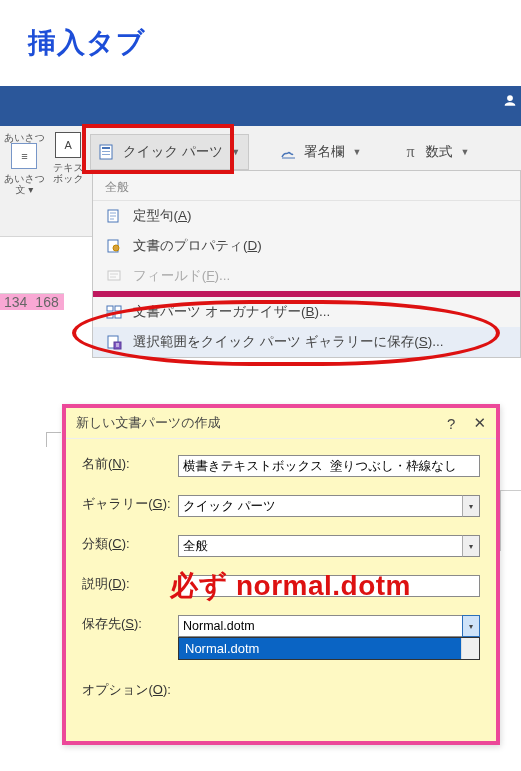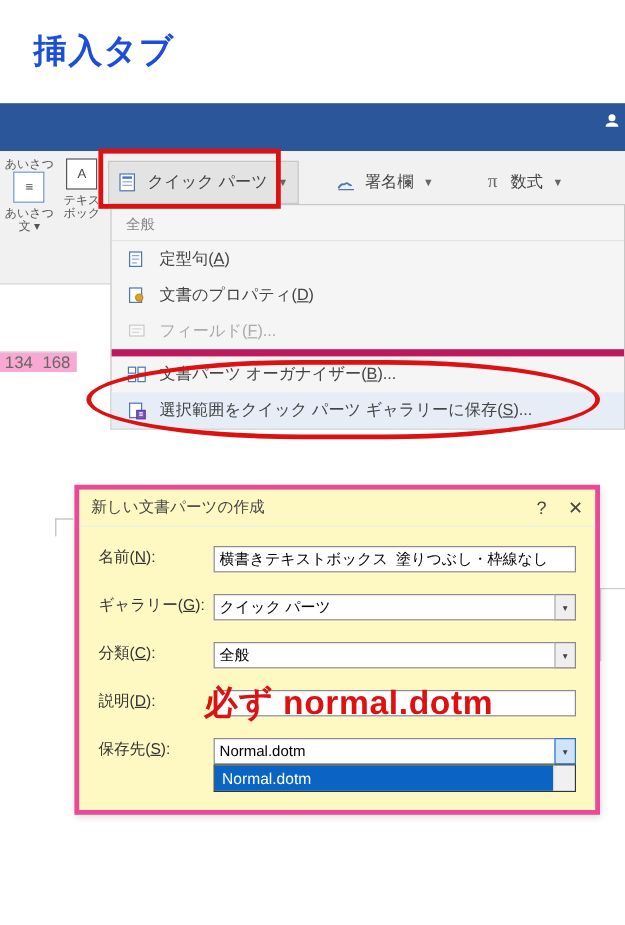--- a/index.html
+++ b/index.html
@@ -536,19 +536,23 @@
           <input class="dl-input" readonly="" value="Normal.dotm" style="">
           <div class="sel-btn">▾</div>
 
           <div id="save-listbox">
             <div class="opt sel">Normal.dotm</div>
             <div class="lb-scroll"></div>
           </div>
         </div>
       </div>
 
+      <div class="dl-row" style="margin-top:42px;">
+        <div class="dl-label">オプション(<span class="u">O</span>):</div>
+        <div class="dl-field"></div>
+      </div>
 
       <div id="must-normal" style="left:104px; top:128px;">必ず normal.dotm</div>
 
     </div>
   </div>
 
 </div>
 
 </body></html>

